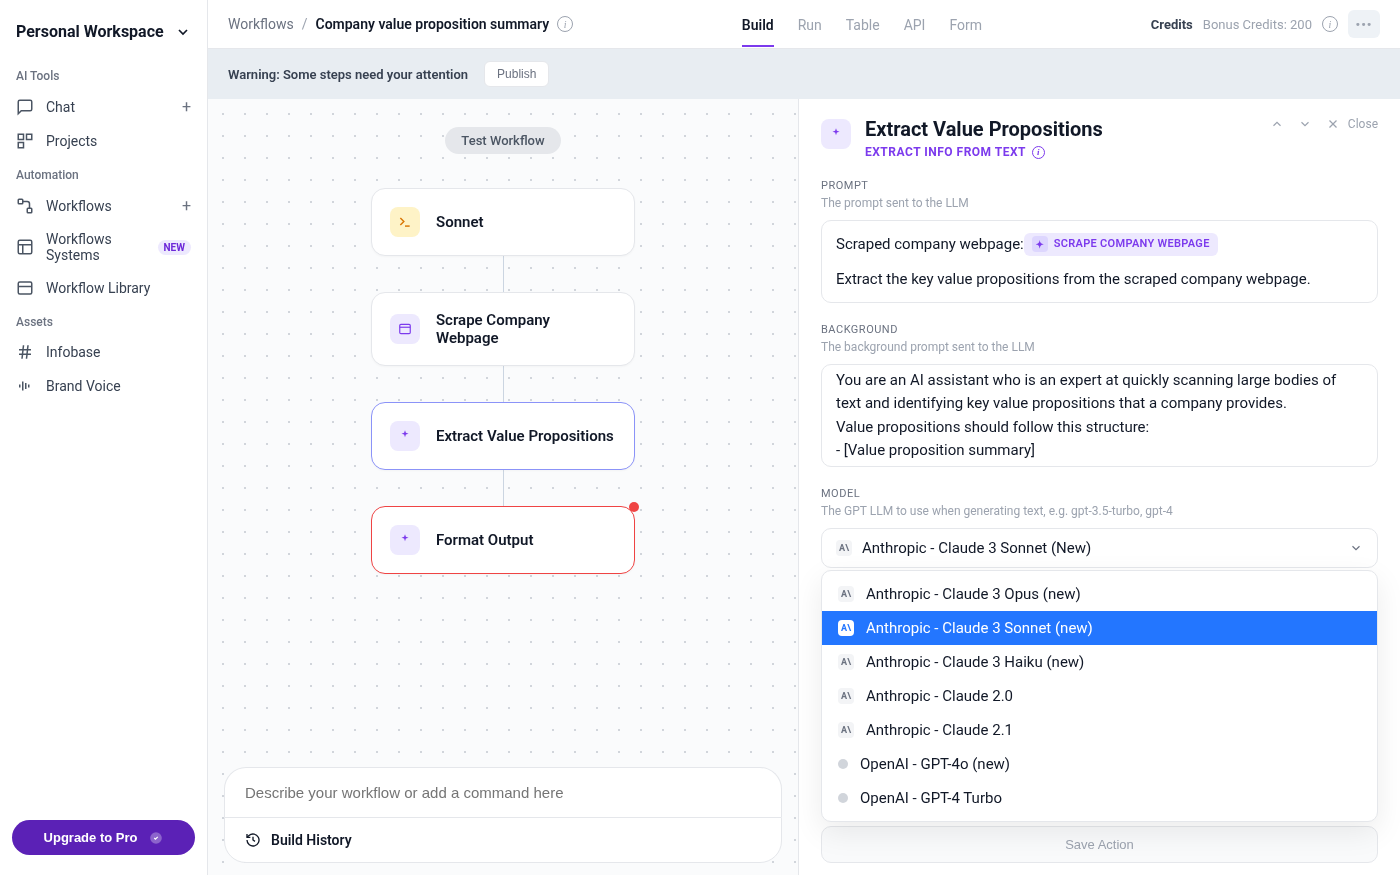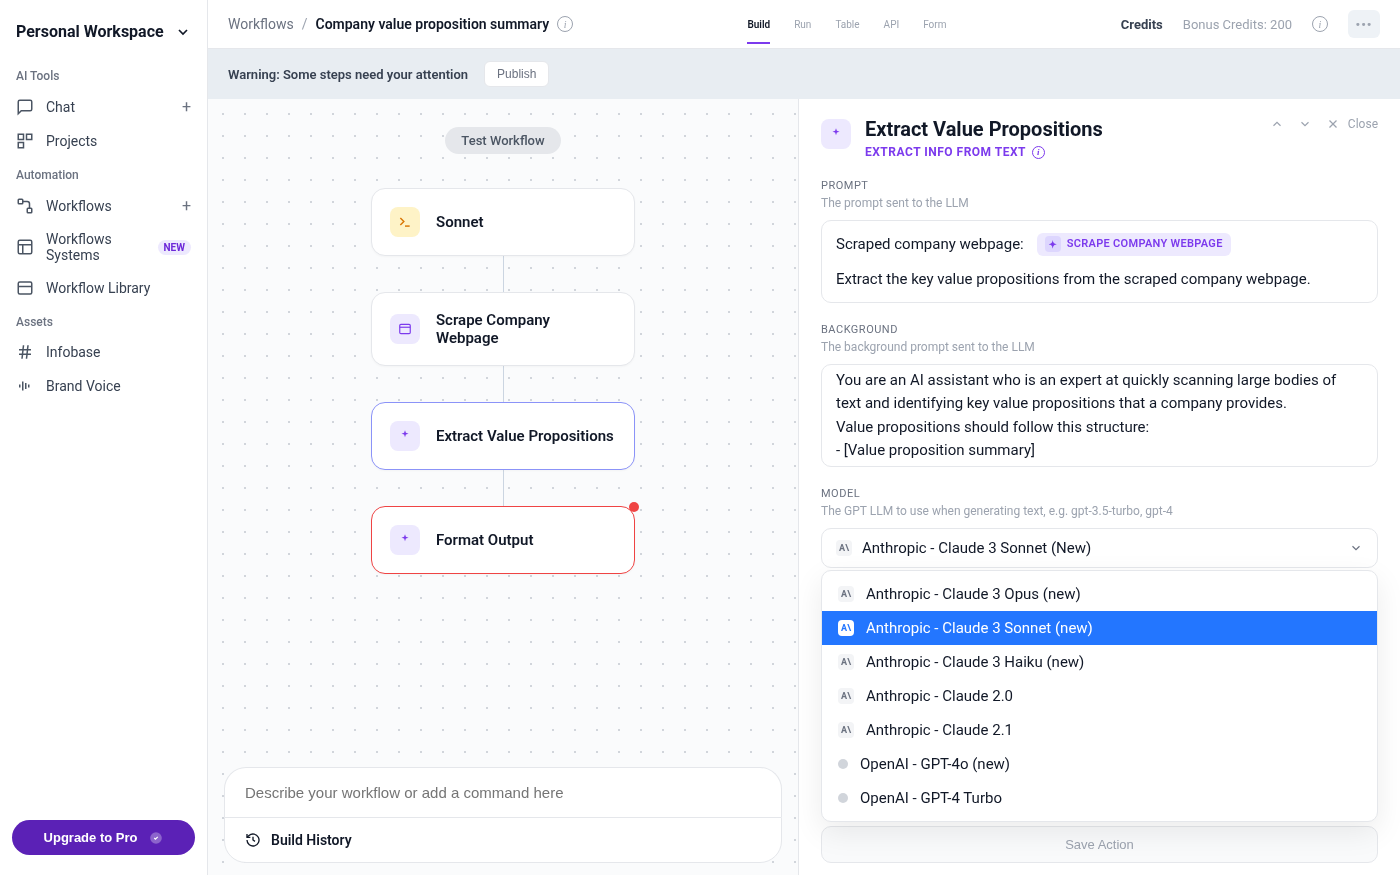--- a/index.html
+++ b/index.html
@@ -18,23 +18,23 @@
   
   
   .main { flex: 1; display: flex; flex-direction: column; }
   .topbar { display: flex; align-items: center; padding: 10px 20px; border-bottom: 1px solid #e5e7eb; }
   .breadcrumb { display: flex; align-items: center; gap: 8px; font-size: 14px; }
   .bc-root { color: #6b7280; }
   .bc-sep { color: #9ca3af; }
   .bc-title { font-weight: 600; }
   .info-icon { width: 16px; height: 16px; border: 1.5px solid #9ca3af; border-radius: 50%; display: inline-flex; align-items: center; justify-content: center; font-size: 10px; color: #9ca3af; font-style: italic; font-family: serif; }
   .tabs { display: flex; gap: 24px; margin: 0 auto; }
-  .tab { padding: 4px 0 12px; font-size: 10px; color: #9ca3af; cursor: pointer; border-bottom: 2px solid transparent; margin-bottom: -11px; }
+  .tab { padding: 4px 0 12px; font-size: 14px; color: #9ca3af; cursor: pointer; border-bottom: 2px solid transparent; margin-bottom: -11px; }
   .tab.active { color: #111827; font-weight: 600; border-bottom-color: #7c3aed; }
-  .top-right { display: flex; align-items: center; gap: 20px; font-size: 13px; text-align: center; }
+  .top-right { display: flex; align-items: center; gap: 10px; font-size: 13px; text-align: center; }
   .credits-label { font-weight: 700; color: #374151; }
   .credits-bonus { color: #9ca3af; }
   .more-btn { width: 32px; height: 28px; background: #eef2f6; border-radius: 6px; display: inline-flex; align-items: center; justify-content: center; cursor: pointer; color: #9ca3af; letter-spacing: 1px; font-weight: 700; }
   
   .warning-bar { background: #e8edf2; padding: 12px 20px; display: flex; align-items: center; gap: 16px; font-size: 13px; }
   .warning-text { font-weight: 600; color: #374151; }
   .publish-btn { background: #fff; border: 1px solid #e5e7eb; border-radius: 6px; padding: 5px 12px; font-size: 12px; color: #6b7280; cursor: pointer; }
   
   .content-row { flex: 1; display: flex; overflow: hidden; }
   
@@ -313,21 +313,21 @@
                 <line x1="6" y1="6" x2="18" y2="18"></line>
               </svg>
             <span>Close</span>
           </span>
         </div>
       </div>
 
       <div class="field-label">PROMPT</div>
       <div class="field-desc">The prompt sent to the LLM</div>
       <div class="prompt-box">
-        <div style="margin-bottom:12px;display:flex;align-items:flex-end;gap:13px;flex-wrap:wrap">
+        <div style="margin-bottom:12px;display:flex;align-items:flex-end;gap:0;flex-wrap:wrap">
           <span>Scraped company webpage:</span>
           <span class="chip">
             <span class="chip-icon">✦</span>
             <span>SCRAPE COMPANY WEBPAGE</span>
           </span>
         </div>
         <div>Extract the key value propositions from the scraped company webpage.</div>
       </div>
 
       <div class="field-label">BACKGROUND</div>

